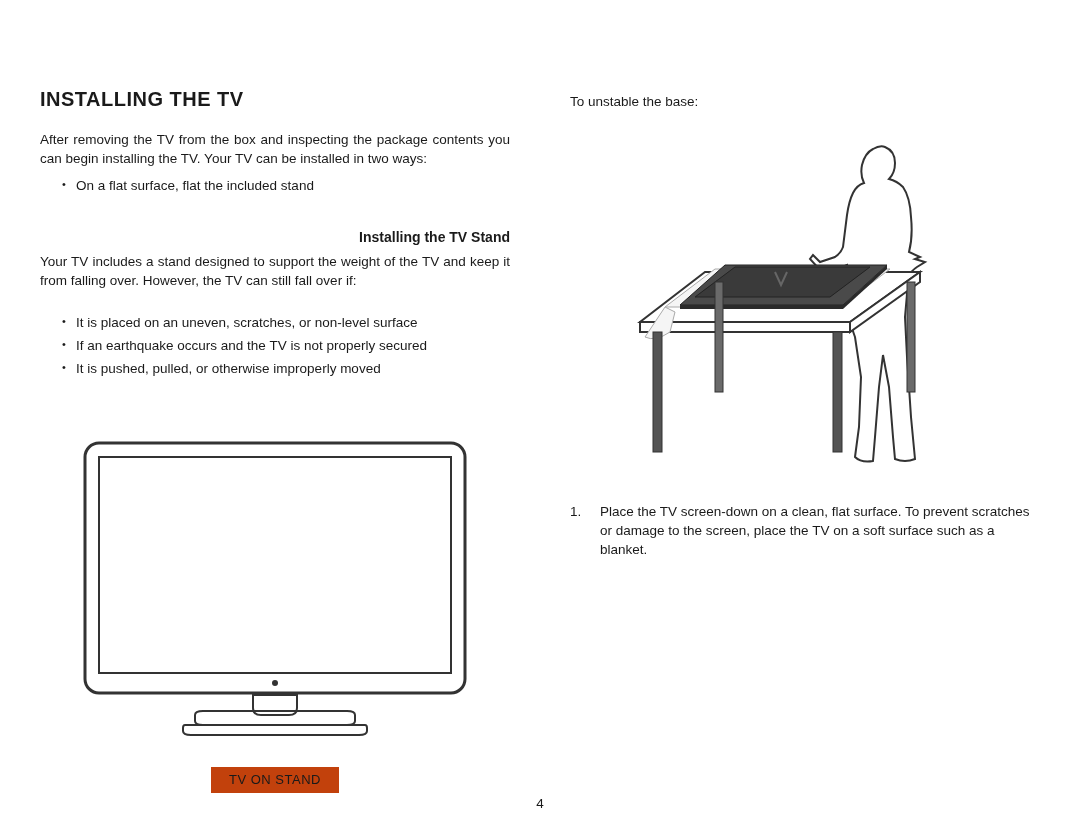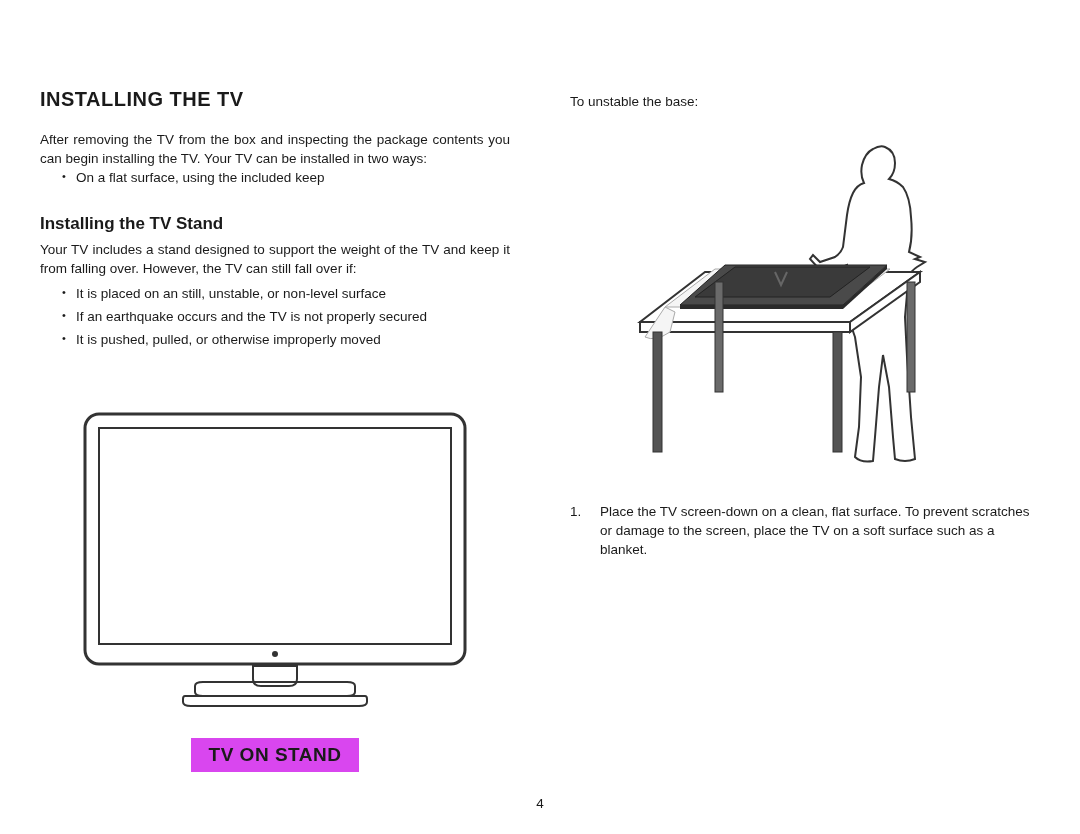--- a/index.html
+++ b/index.html
@@ -30,30 +30,32 @@
     }
     h1 {
       font-size: 20px;
       font-weight: bold;
       letter-spacing: 0.5px;
       margin-top: 45px;
       margin-bottom: 18px;
     }
     p.intro {
       text-align: justify;
+      margin-bottom: 8px;
     }
     h2 {
-      font-size: 17px;
+      font-size: 14px;
       font-weight: bold;
-      margin-top: 10px;
+      margin-top: 18px;
       margin-bottom: 6px;
+      text-align: right;
     }
     p.sub {
       text-align: justify;
-      margin-bottom: 6px;
+      margin-bottom: 23px;
     }
     ul {
       list-style: none;
       padding-left: 22px;
       margin-bottom: 10px;
     }
     ul li {
       position: relative;
       margin-bottom: 4px;
       padding-left: 14px;
@@ -82,24 +84,24 @@
     .tv-stand-fig {
       margin-top: 40px;
       text-align: center;
     }
     .tv-stand-fig svg {
       width: 400px;
       height: auto;
     }
     .caption {
       margin-top: 18px;
-      font-weight: bold;
-      font-size: 19px;
+      font-weight: normal;
+      font-size: 13px;
       letter-spacing: 0.5px;
-      background: #d946ef;
+      background: #c2410c;
       padding: 4px 18px;
       display: inline-block;
     }
     .install-fig {
       margin-top: 25px;
       text-align: center;
     }
     .install-fig svg {
       width: 360px;
       height: auto;
@@ -117,29 +119,29 @@
 <body>
 
 <div class="columns">
 
   <div class="col">
     <h1>INSTALLING THE TV</h1>
 
     <p class="intro">After removing the TV from the box and inspecting the package contents you can begin installing the TV. Your TV can be installed in two ways:</p>
 
     <ul>
-      <li>On a flat surface, using the included keep</li>
+      <li>On a flat surface, flat the included stand</li>
     </ul>
 
     <h2>Installing the TV Stand</h2>
 
     <p class="sub">Your TV includes a stand designed to support the weight of the TV and keep it from falling over. However, the TV can still fall over if:</p>
 
     <ul>
-      <li>It is placed on an still, unstable, or non-level surface</li>
+      <li>It is placed on an uneven, scratches, or non-level surface</li>
       <li>If an earthquake occurs and the TV is not properly secured</li>
       <li>It is pushed, pulled, or otherwise improperly moved</li>
     </ul>
 
     <div class="tv-stand-fig">
       <svg viewBox="0 0 400 310">
 
         <rect x="10" y="10" width="380" height="250" rx="14" ry="14" fill="none" stroke="#333" stroke-width="3"></rect>
 
         <rect x="24" y="24" width="352" height="216" fill="none" stroke="#333" stroke-width="2"></rect>

